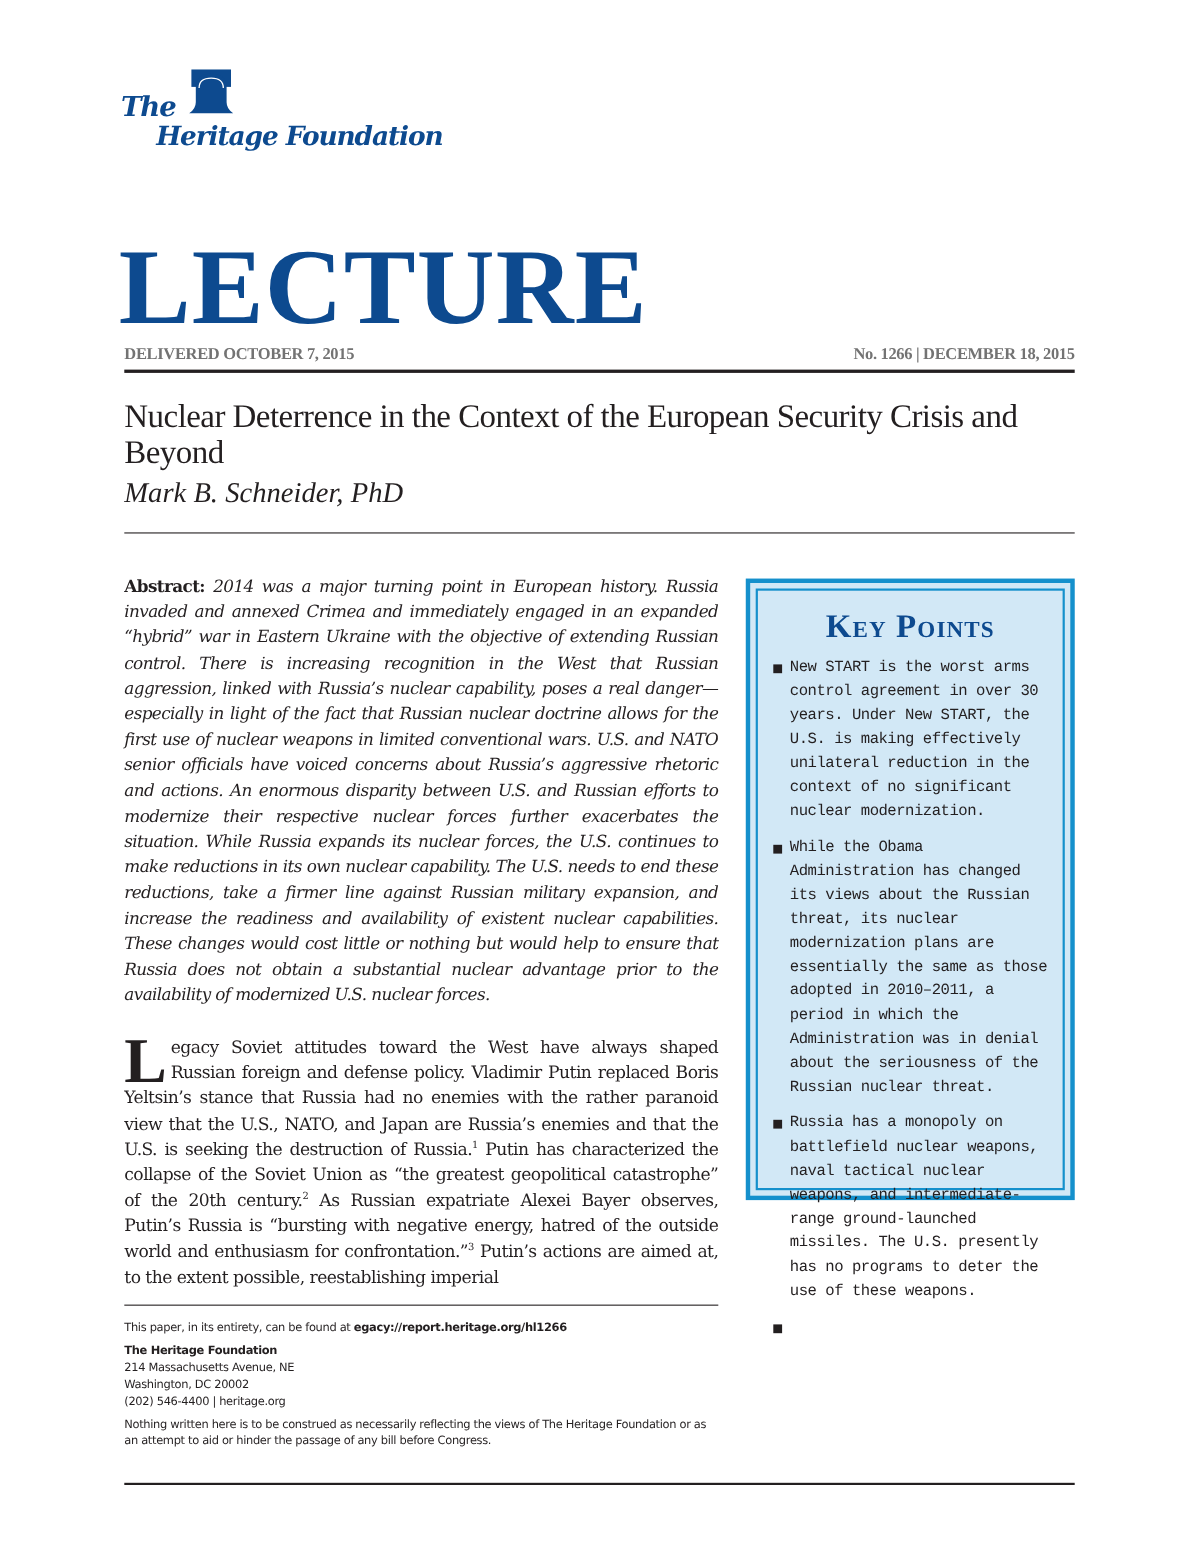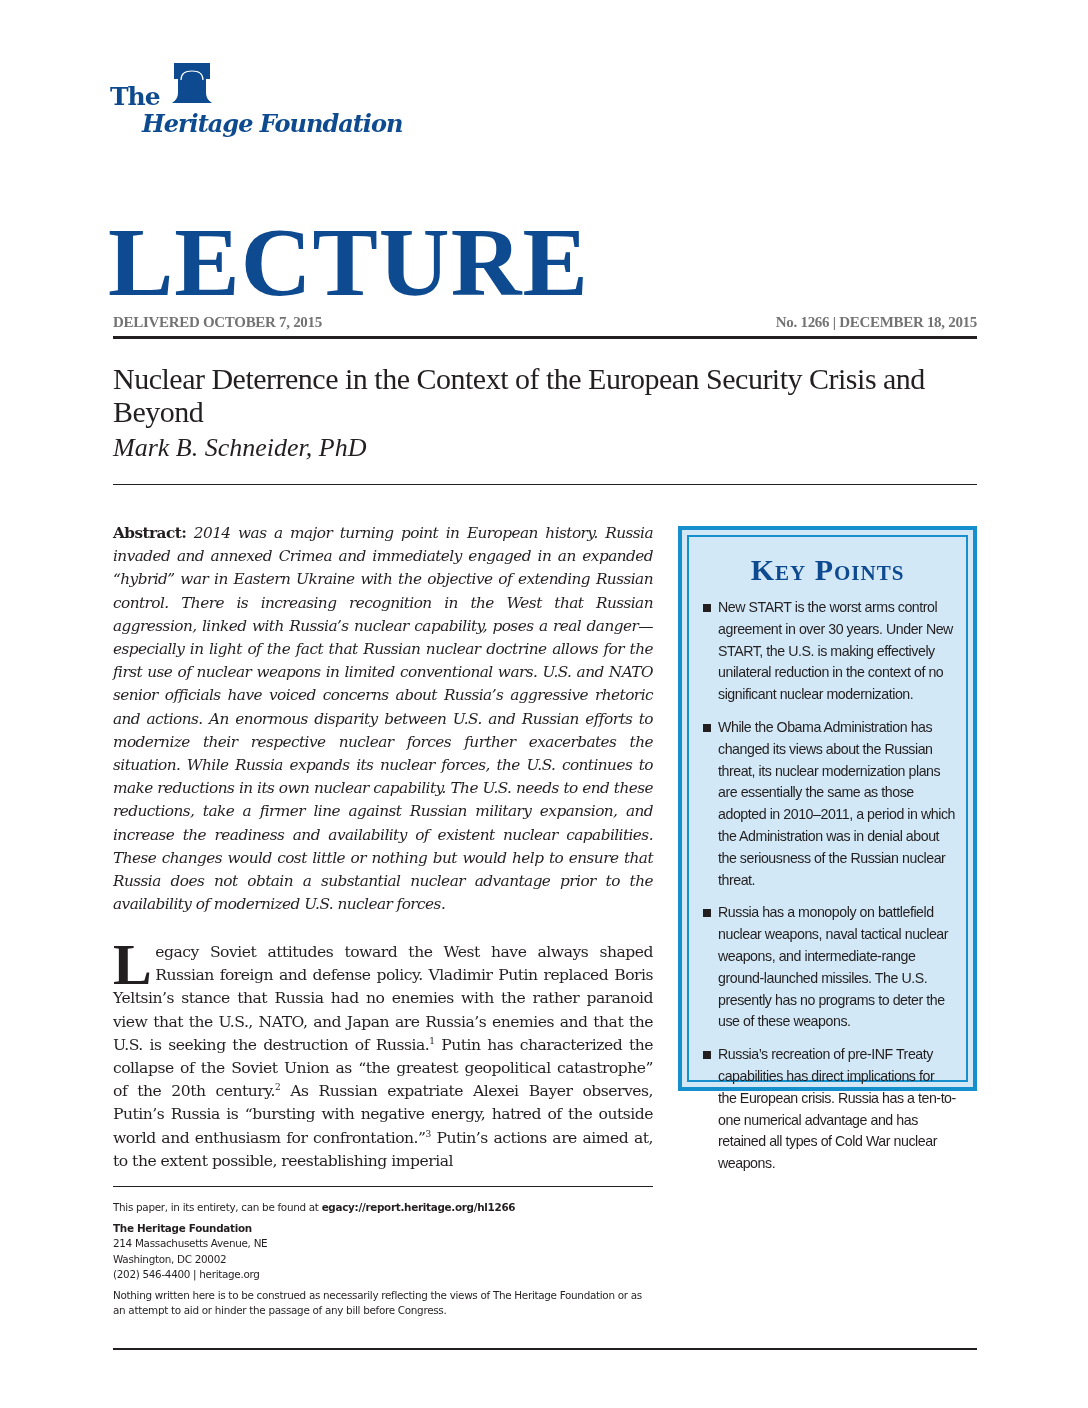--- a/index.html
+++ b/index.html
@@ -4,21 +4,21 @@
 <style>
   html, body { margin: 0; padding: 0; }
   body {
     width: 1088px; height: 1408px; background: #ffffff; position: relative; overflow: hidden;
     font-family: "DejaVu Serif", serif; color: #231f20;
   }
   .abs { position: absolute; }
   
   .logo { left: 110px; top: 62px; width: 270px; height: 80px; }
   .logo .the {
-    position: absolute; left: 0; top: 20px; font-family: "DejaVu Serif", serif; font-weight: bold;
+    position: absolute; left: 0; top: 20px; font-family: "DejaVu Serif", serif; font-style: italic; font-weight: bold;
     font-size: 25px; color: #0d4a8f; letter-spacing: -1px;
   }
   .logo .name {
     position: absolute; left: 32px; top: 47px; font-family: "DejaVu Serif", serif; font-style: italic; font-weight: bold;
     font-size: 24px; color: #0d4a8f; letter-spacing: -1px; white-space: nowrap;
   }
   .logo .bell { position: absolute; left: 60px; top: 1px; width: 44px; height: 42px; }
   
   .lecture {
     left: 108px; top: 212px; font-family: "Liberation Serif", serif; font-weight: bold;
@@ -75,21 +75,21 @@
   .kp-title {
     position: absolute; left: 0; right: 0; top: 16px; text-align: center;
     font-family: "Liberation Serif", serif; font-weight: bold; color: #0d4a8f;
     font-size: 30px; font-variant: small-caps; letter-spacing: 1px;
   }
   .kp-list {
     position: absolute; left: 14px; right: 10px; top: 60px; margin: 0; padding: 0; list-style: none;
   }
   .kp-list li {
     position: relative; padding-left: 15px; margin-bottom: 11px;
-    font-family: Liberation Sans, sans-serif; font-size: 14.2px; line-height: 21.8px; color: #231f20; letter-spacing: -0.45px;
+    font-family: Liberation Mono, monospace; font-size: 14.2px; line-height: 21.8px; color: #231f20; letter-spacing: -0.45px;
   }
   .kp-list li .bullet {
     position: absolute; left: 0; top: 7px; width: 8px; height: 8px; background: #231f20;
   }
   .rule-bottom { left: 113px; top: 1348px; width: 864px; height: 2px; background: #231f20; }
 </style>
 </head>
 <body>
 
 <div class="abs logo">
@@ -137,18 +137,18 @@
   <p>Nothing written here is to be construed as necessarily reflecting the views of The Heritage Foundation or as an attempt to aid or hinder the passage of any bill before Congress.</p>
 </div>
 
 <div class="abs kp-outer">
   <div class="kp-inner">
     <div class="kp-title">Key Points</div>
     <ul class="kp-list">
       <li><span class="bullet"></span><span>New START is the worst arms control agreement in over 30 years. Under New START, the U.S. is making effectively unilateral reduction in the context of no significant nuclear modernization.</span></li>
       <li><span class="bullet"></span><span>While the Obama Administration has changed its views about the Russian threat, its nuclear modernization plans are essentially the same as those adopted in 2010–2011, a period in which the Administration was in denial about the seriousness of the Russian nuclear threat.</span></li>
       <li><span class="bullet"></span><span>Russia has a monopoly on battlefield nuclear weapons, naval tactical nuclear weapons, and intermediate-range ground-launched missiles. The U.S. presently has no programs to deter the use of these weapons.</span></li>
-      <li><span class="bullet"></span><span>Russia’s recreation of pre-INF Treaty capabilities has direct implications for the European crisis. Russia has a ten-to-one numerical advantage and has retained all types of Cold War nuclear weapons.</span></li>
+      <li><span class="bullet"></span></li>
     </ul>
   </div>
 </div>
 
 <div class="abs rule-bottom"></div>
 
 </body></html>

